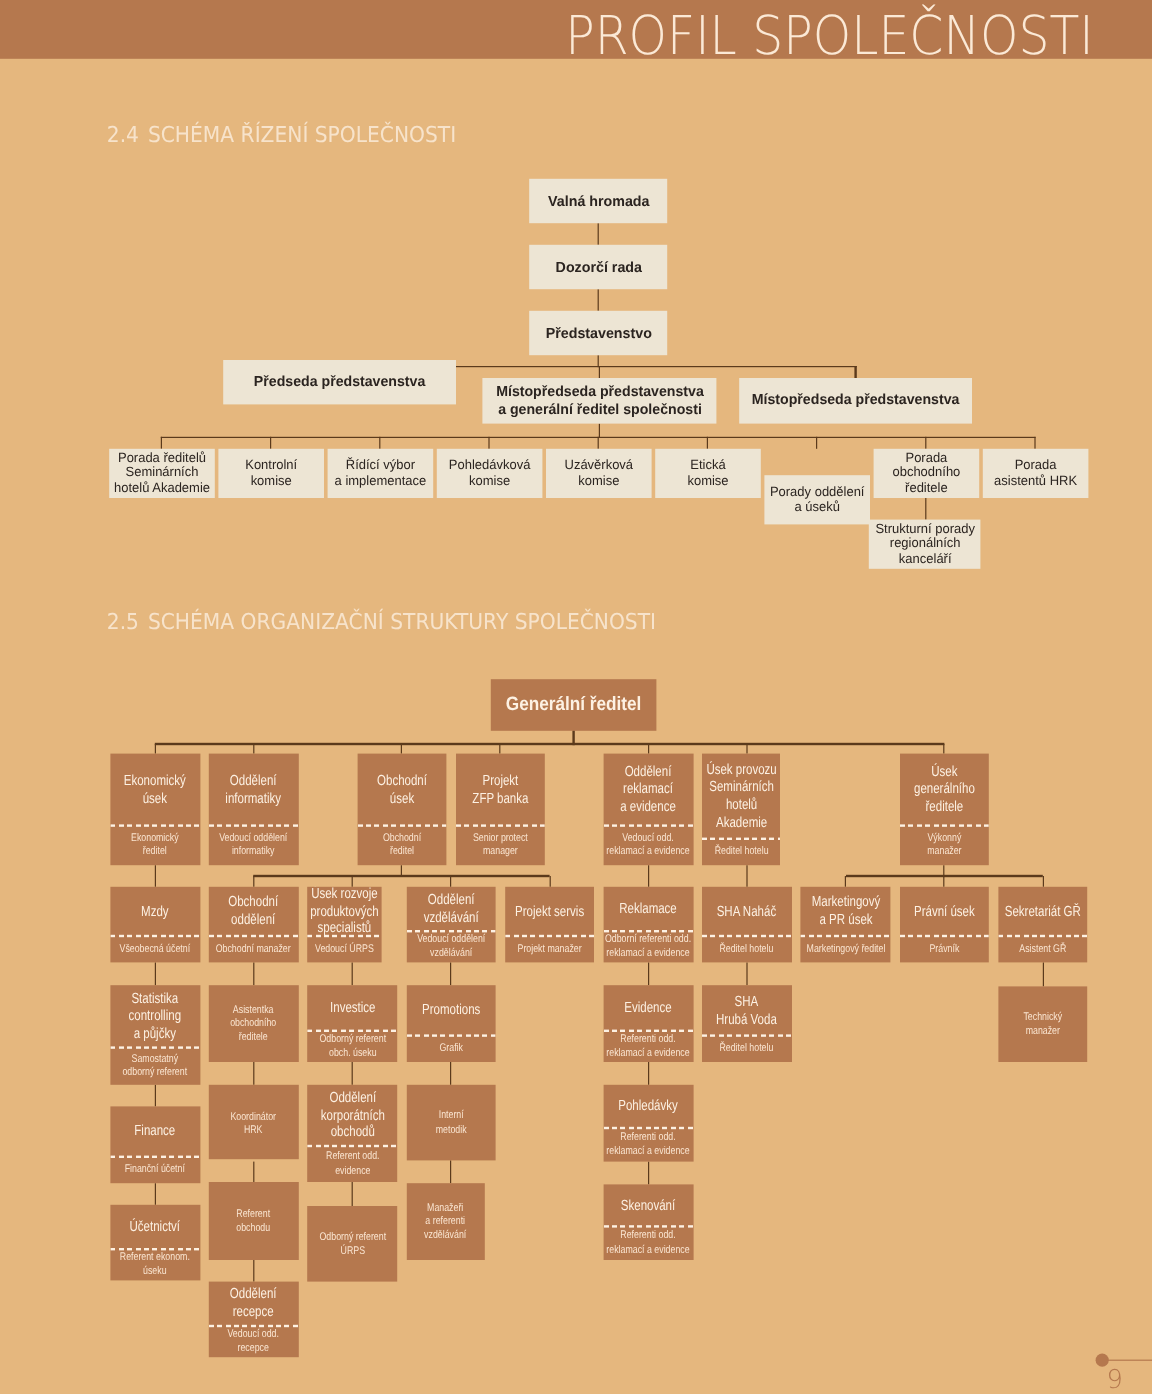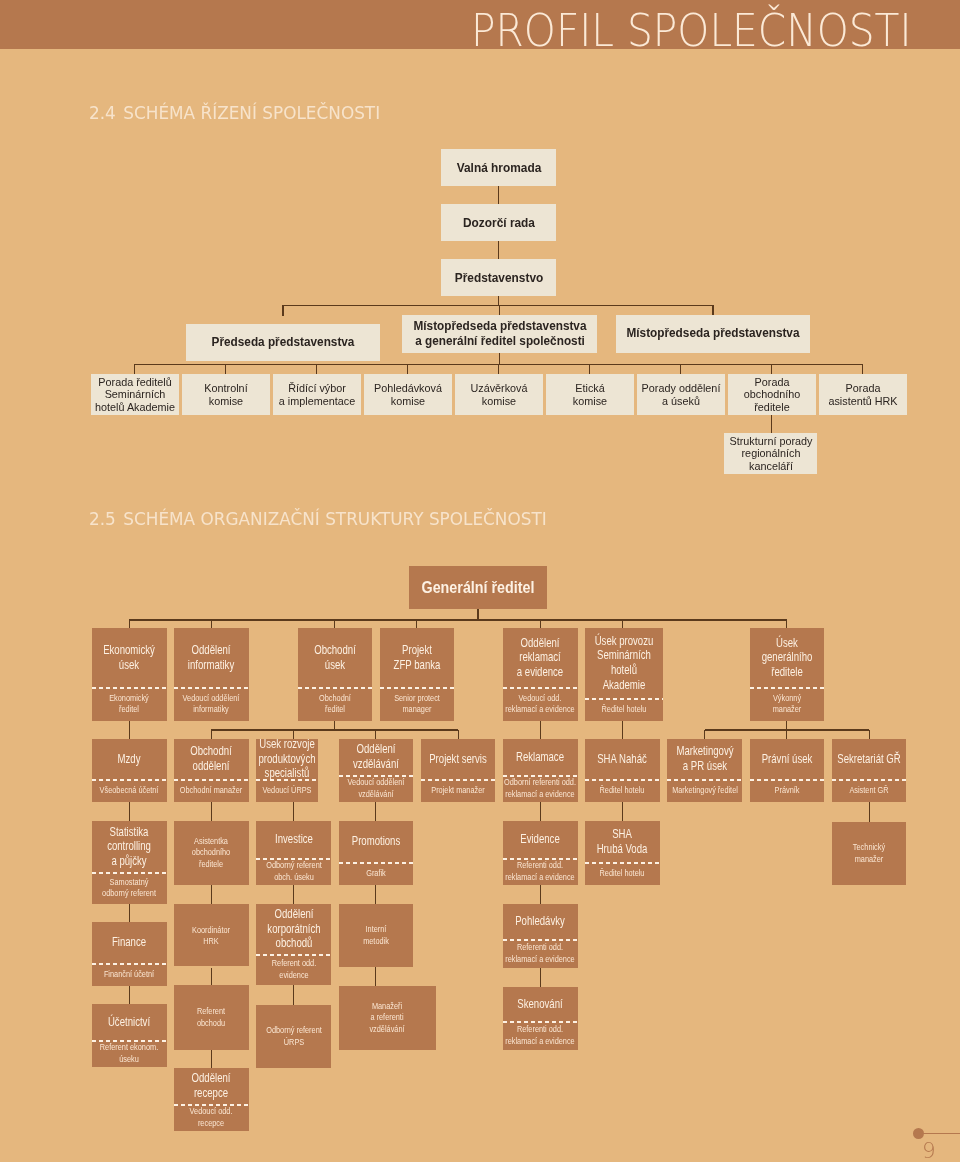--- a/index.html
+++ b/index.html
@@ -114,21 +114,21 @@
           </div>
         </div>
       </div>
 <div class="lbox b1" style="left:441px;top:259px;width:115px;height:37px">
         <div class="tx">
           <div>
             <span>Představenstvo</span>
           </div>
         </div>
       </div>
-<div class="lbox b2" style="left:186px;top:324px;width:194px;height:37px">
+<div class="lbox b2" style="left:186px;top:300px;width:194px;height:37px">
         <div class="tx">
           <div>
             <span>Předseda představenstva</span>
           </div>
         </div>
       </div>
 <div class="lbox b2" style="left:402px;top:315px;width:195px;height:38px">
         <div class="tx">
           <div>
             <span>Místopředseda představenstva</span>
@@ -185,21 +185,21 @@
         </div>
       </div>
 <div class="lbox b3" style="left:546.0px;top:374px;width:87.5px;height:41px">
         <div class="tx">
           <div>
             <span>Etická</span>
             <span>komise</span>
           </div>
         </div>
       </div>
-<div class="lbox b3" style="left:637.0px;top:374px;width:87.5px;height:41px">
+<div class="lbox b3" style="left:637.0px;top:396px;width:87.5px;height:41px">
         <div class="tx">
           <div>
             <span>Porady oddělení</span>
             <span>a úseků</span>
           </div>
         </div>
       </div>
 <div class="lbox b3" style="left:728.0px;top:374px;width:87.5px;height:41px">
         <div class="tx">
           <div>
@@ -348,21 +348,21 @@
           </div>
         </div>
         <div class="sep" style="top:59px"></div>
         <div class="s" style="top:59px;height:34px">
           <div>
             <span>Vedoucí odd.</span>
             <span>reklamací a evidence</span>
           </div>
         </div>
       </div>
-<div class="bbox" style="left:585.2px;top:628px;width:78px;height:93px">
+<div class="bbox" style="left:585.2px;top:628px;width:65px;height:93px">
         <div class="t" style="top:0;height:70px">
           <div>
             <span>Úsek provozu</span>
             <span>Seminárních</span>
             <span>hotelů</span>
             <span>Akademie</span>
           </div>
         </div>
         <div class="sep" style="top:70px"></div>
         <div class="s" style="top:70px;height:23px">
@@ -694,21 +694,21 @@
         </div>
       </div>
 <div class="bbox sm" style="left:256.4px;top:1005px;width:74.5px;height:63px">
         <div class="t" style="top:0;height:63px">
           <div>
             <span>Odborný referent</span>
             <span>ÚRPS</span>
           </div>
         </div>
       </div>
-<div class="bbox sm" style="left:338.6px;top:986px;width:97px;height:64px">
+<div class="bbox sm" style="left:338.6px;top:986px;width:65px;height:64px">
         <div class="t" style="top:0;height:64px">
           <div>
             <span>Manažeři</span>
             <span>a referenti</span>
             <span>vzdělávání</span>
           </div>
         </div>
       </div>
 <div class="bbox" style="left:503px;top:987px;width:74.5px;height:63px">
         <div class="t" style="top:0;height:34px">

